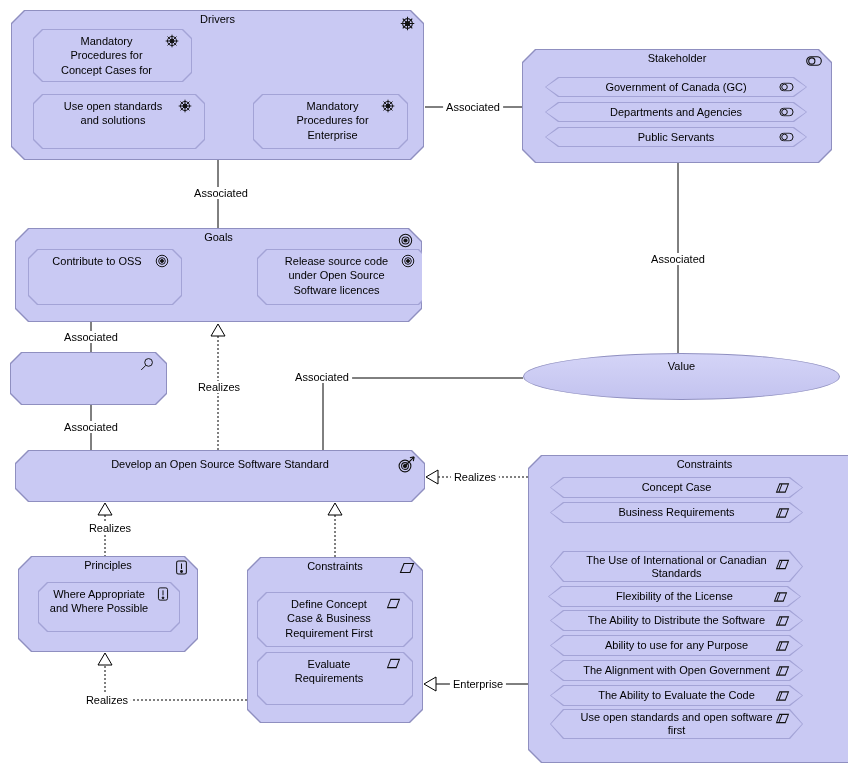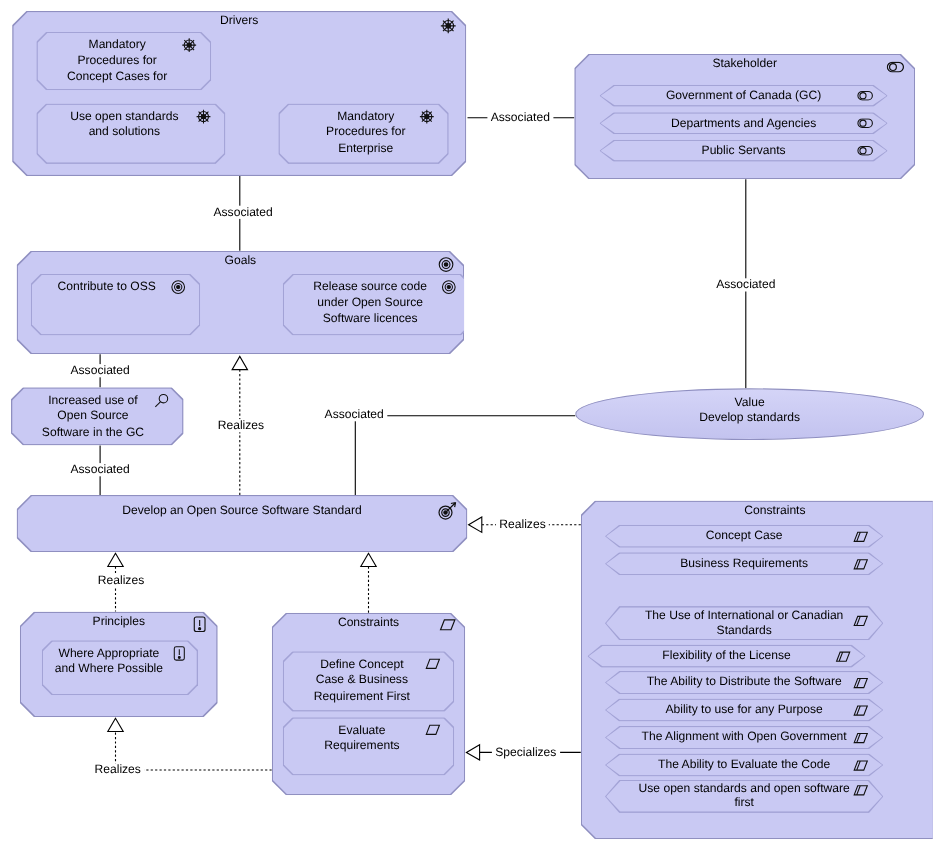--- a/index.html
+++ b/index.html
@@ -154,30 +154,28 @@
     <div class="ctext" style="padding:0 32px 0 20px">Release source code under Open Source Software licences</div>
     <svg class="icon" style="right:13px;top:5px;width:14px;height:14px" viewBox="0 0 16 16">
         <circle cx="8" cy="8" r="6.6"></circle>
         <circle cx="8" cy="8" r="3.8"></circle>
         <circle cx="8" cy="8" r="1.7" fill="#111"></circle>
       </svg>
   </div>
 </div>
 
 <div class="oct" style="left:10px;top:352px;width:157px;height:53px;--c:11px;">
-  <div class="ctext" style="padding:0 32px 0 24px">Increased use of Open Source Software in the GC</div>
   <svg class="icon" style="right:13px;top:5px;width:14px;height:14px" viewBox="0 0 16 16">
       <circle cx="9.8" cy="6.2" r="4.4"></circle>
       <path d="M6.6 9.6 L1.4 14.8"></path>
     </svg>
 </div>
 
 <div class="ellipse" style="left:523px;top:353px;width:317px;height:47px;">
   <div>Value</div>
-  <div>Develop standards</div>
 </div>
 
 <div class="oct" style="left:15px;top:450px;width:410px;height:52px;">
   <div class="ctext" style="top:7px;padding:0 40px">Develop an Open Source Software Standard</div>
   <svg class="icon" style="right:9px;top:5px;width:18px;height:18px" viewBox="0 0 18 18">
       <circle cx="7" cy="11" r="5.9"></circle>
       <circle cx="7" cy="11" r="3.4"></circle>
       <circle cx="7" cy="11" r="1.5" fill="#111"></circle>
       <path d="M7 11 L16.2 1.8 M16.2 1.8 L11.9 2.7 M16.2 1.8 L15.3 6.1"></path>
     </svg>
@@ -238,21 +236,21 @@
     <svg class="icon piconr" style="position:absolute;width:15px;height:11px" viewBox="0 0 16 12">
         <path d="M1.5 10.5 L5 1.5 H14.5 L11 10.5 Z M7.5 1.5 L4 10.5"></path>
       </svg>
   </div>
   <div class="pill" style="left:22px;top:96px;width:253px;height:31px;">
     <div class="ptext">The Use of International or Canadian Standards</div>
     <svg class="icon piconr" style="position:absolute;width:15px;height:11px;top:8px;transform:none" viewBox="0 0 16 12">
         <path d="M1.5 10.5 L5 1.5 H14.5 L11 10.5 Z M7.5 1.5 L4 10.5"></path>
       </svg>
   </div>
-  <div class="pill" style="left:6px;top:131px;width:253px;height:21px;">
+  <div class="pill" style="left:20px;top:131px;width:253px;height:21px;">
     <div class="ptext">Flexibility of the License</div>
     <svg class="icon piconr" style="position:absolute;width:15px;height:11px" viewBox="0 0 16 12">
         <path d="M1.5 10.5 L5 1.5 H14.5 L11 10.5 Z M7.5 1.5 L4 10.5"></path>
       </svg>
   </div>
   <div class="pill" style="left:22px;top:155px;width:253px;height:21px;">
     <div class="ptext">The Ability to Distribute the Software</div>
     <svg class="icon piconr" style="position:absolute;width:15px;height:11px" viewBox="0 0 16 12">
         <path d="M1.5 10.5 L5 1.5 H14.5 L11 10.5 Z M7.5 1.5 L4 10.5"></path>
       </svg>
@@ -285,14 +283,14 @@
 
 <div class="rlabel" style="left:473px;top:107px">Associated</div>
 <div class="rlabel" style="left:221px;top:193px">Associated</div>
 <div class="rlabel" style="left:678px;top:259px">Associated</div>
 <div class="rlabel" style="left:91px;top:337px">Associated</div>
 <div class="rlabel" style="left:91px;top:427px">Associated</div>
 <div class="rlabel" style="left:322px;top:377px">Associated</div>
 <div class="rlabel" style="left:219px;top:387px">Realizes</div>
 <div class="rlabel" style="left:475px;top:477px">Realizes</div>
 <div class="rlabel" style="left:110px;top:528px">Realizes</div>
-<div class="rlabel" style="left:478px;top:684px">Specializes</div>
+<div class="rlabel" style="left:478px;top:684px">Enterprise</div>
 <div class="rlabel" style="left:107px;top:700px">Realizes</div>
 
 </body></html>

